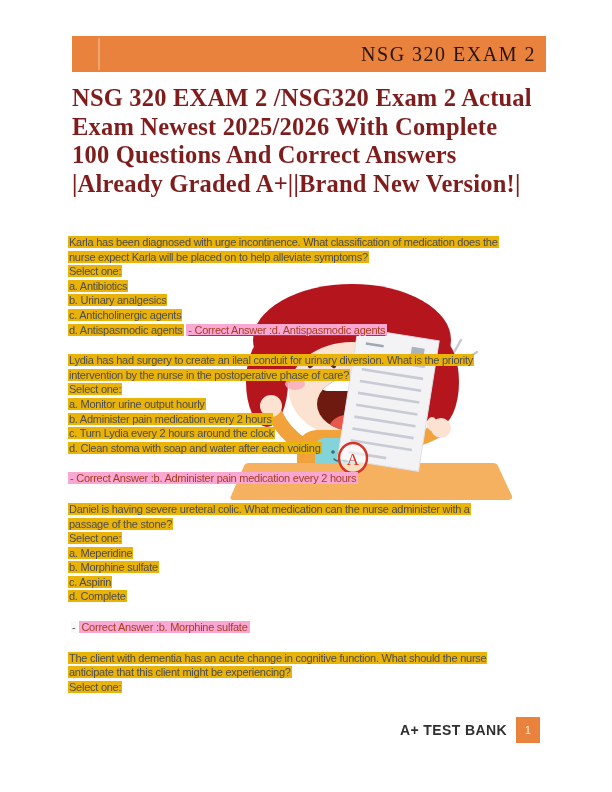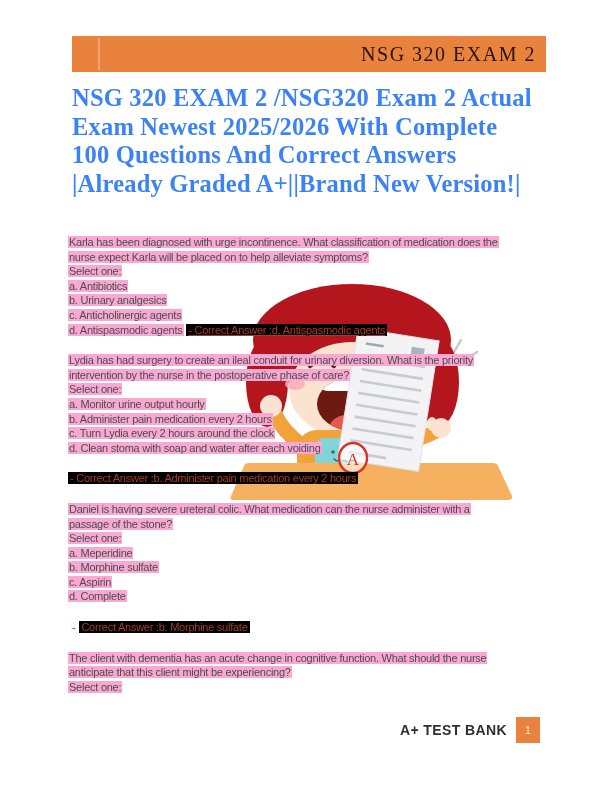--- a/index.html
+++ b/index.html
@@ -11,33 +11,33 @@
               background:#E8823C;z-index:2;}
   .header-accent{position:absolute;left:26px;top:2px;width:2px;height:32px;
               background:rgba(255,255,255,0.28);}
   .header-text{position:absolute;right:10px;top:0;height:36px;line-height:36px;
               font-family:"Liberation Serif",serif;font-size:20px;color:#27150E;
               letter-spacing:1.5px;}
 
   
   .doc-title{position:absolute;left:72px;top:84px;width:480px;z-index:2;
              font-family:"Liberation Serif",serif;font-weight:bold;
-             font-size:24.5px;line-height:28.5px;color:#3b82f6;letter-spacing:0.2px;}
+             font-size:24.5px;line-height:28.5px;color:#7f1d1d;letter-spacing:0.2px;}
   .doc-title div{white-space:nowrap;}
 
   
   .illo{position:absolute;left:225px;top:282px;width:295px;height:220px;z-index:1;}
 
   
   .body-text{position:absolute;left:68px;top:235px;width:479px;z-index:3;
              font-size:11px;line-height:14.6px;color:#4D4D4D;letter-spacing:-0.25px;}
   .line{white-space:nowrap;}
-  .tl{background:#f9a8d4;padding:0 1px;}
+  .tl{background:#eab308;padding:0 1px;}
   .gap{height:16px;}
-  .hl{background:#000000;color:#A93B20;padding:0 2px;}
+  .hl{background:#f9a8d4;color:#A93B20;padding:0 2px;}
   .hl.u{text-decoration:underline;}
   .ans-prefix{background:#F8F8F8;padding:0 1px;margin-left:3px;margin-right:3px;}
 
   
   .footer{position:absolute;top:717px;right:72px;height:26px;display:flex;
           align-items:center;gap:9px;z-index:4;}
   .brand{font-size:14px;font-weight:bold;color:#2F2F2F;letter-spacing:0.4px;}
   .page-box{width:24px;height:26px;background:#E8823C;color:#FBF1E4;
             font-size:10.5px;display:flex;align-items:center;justify-content:center;}
 </style>

